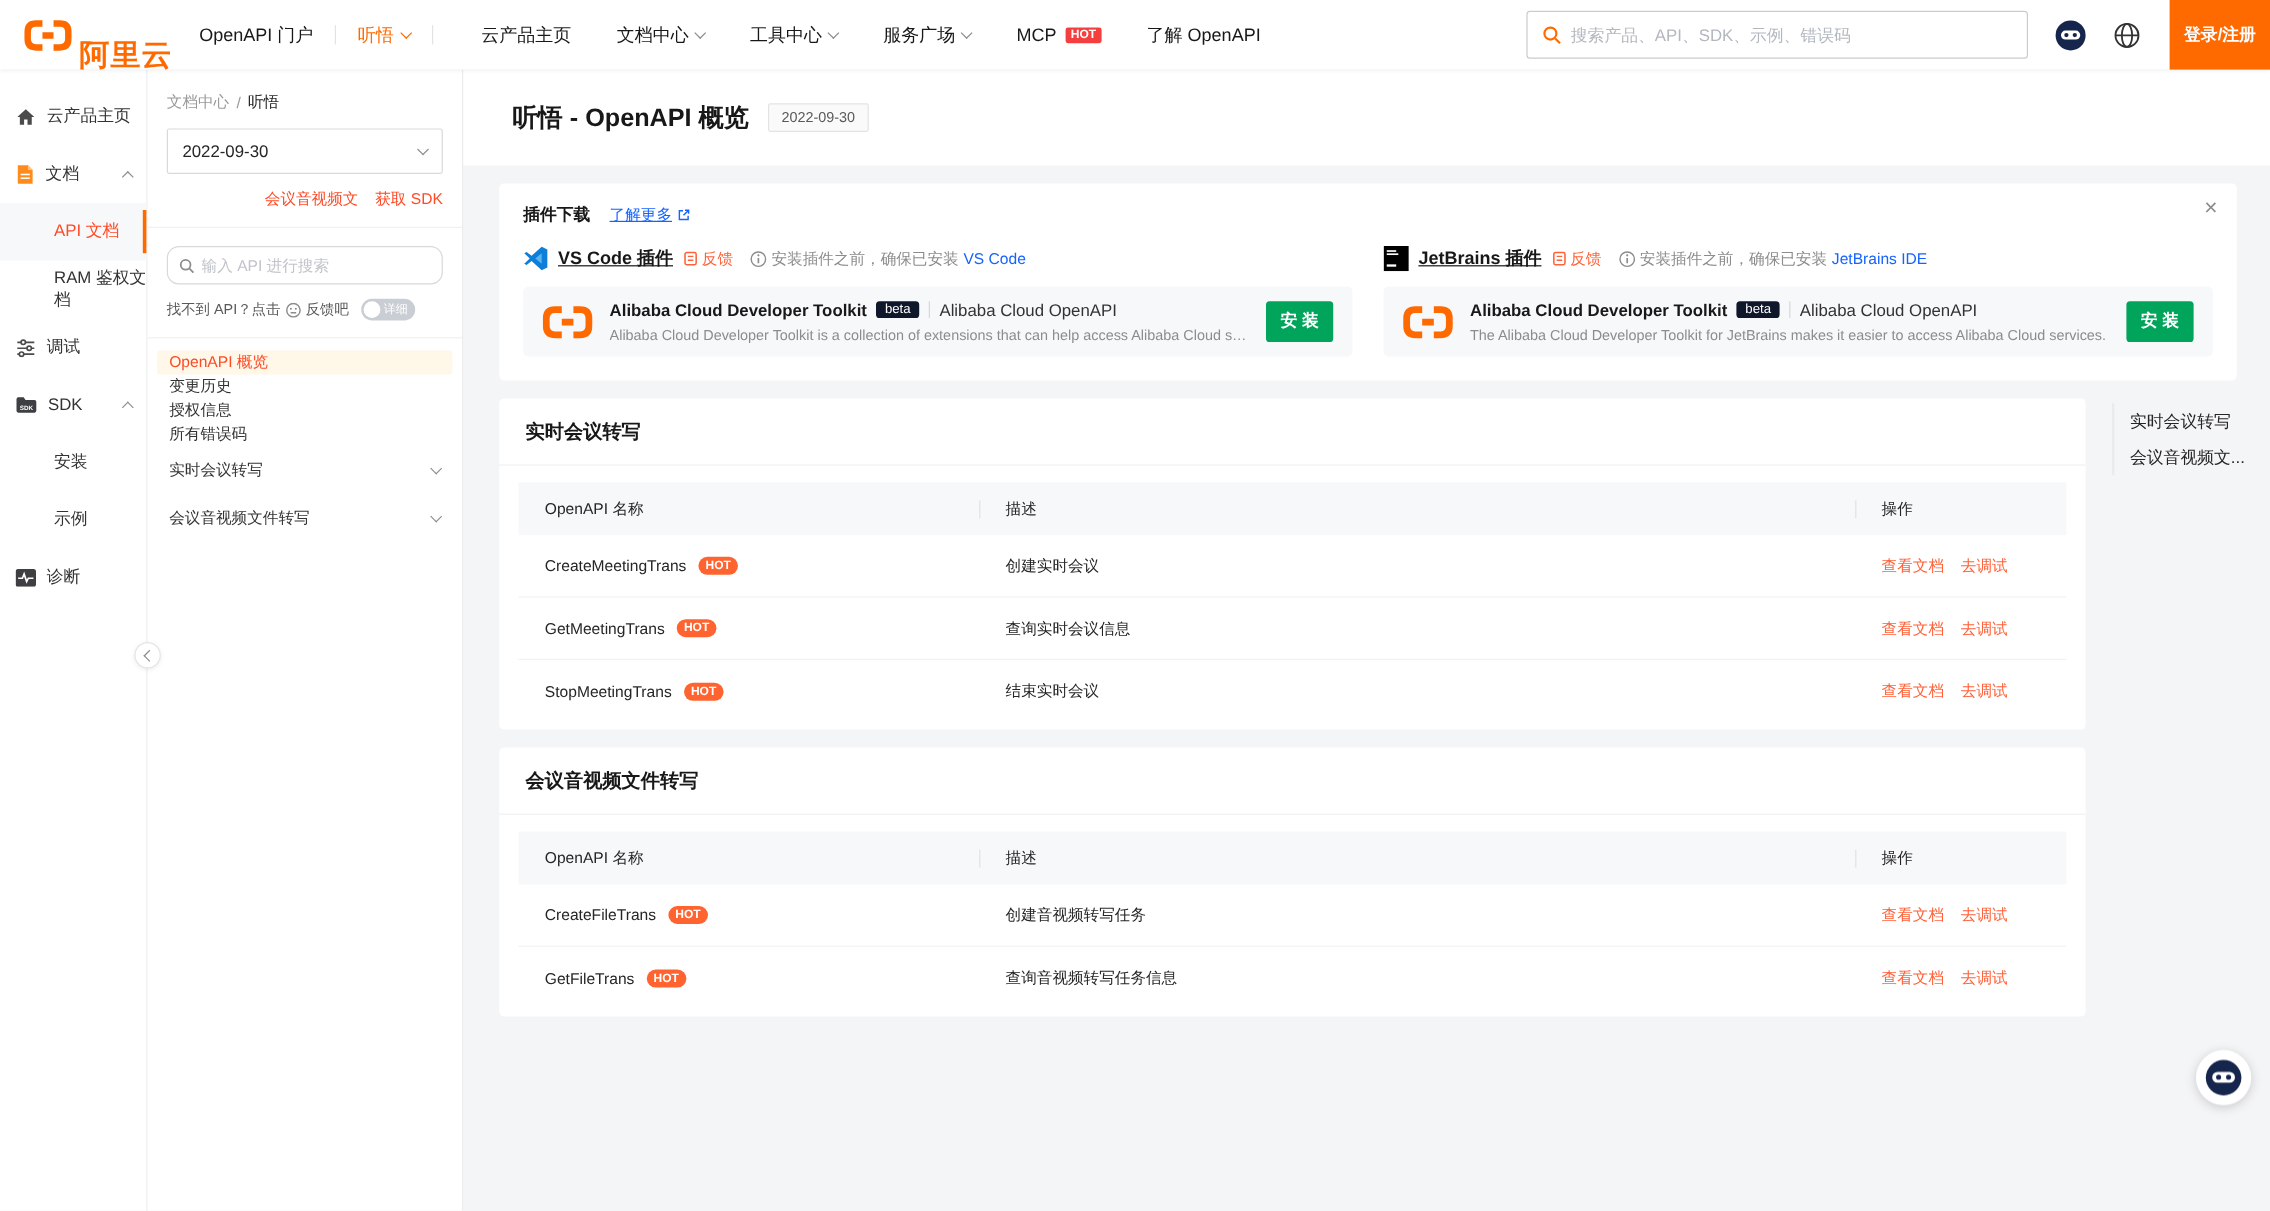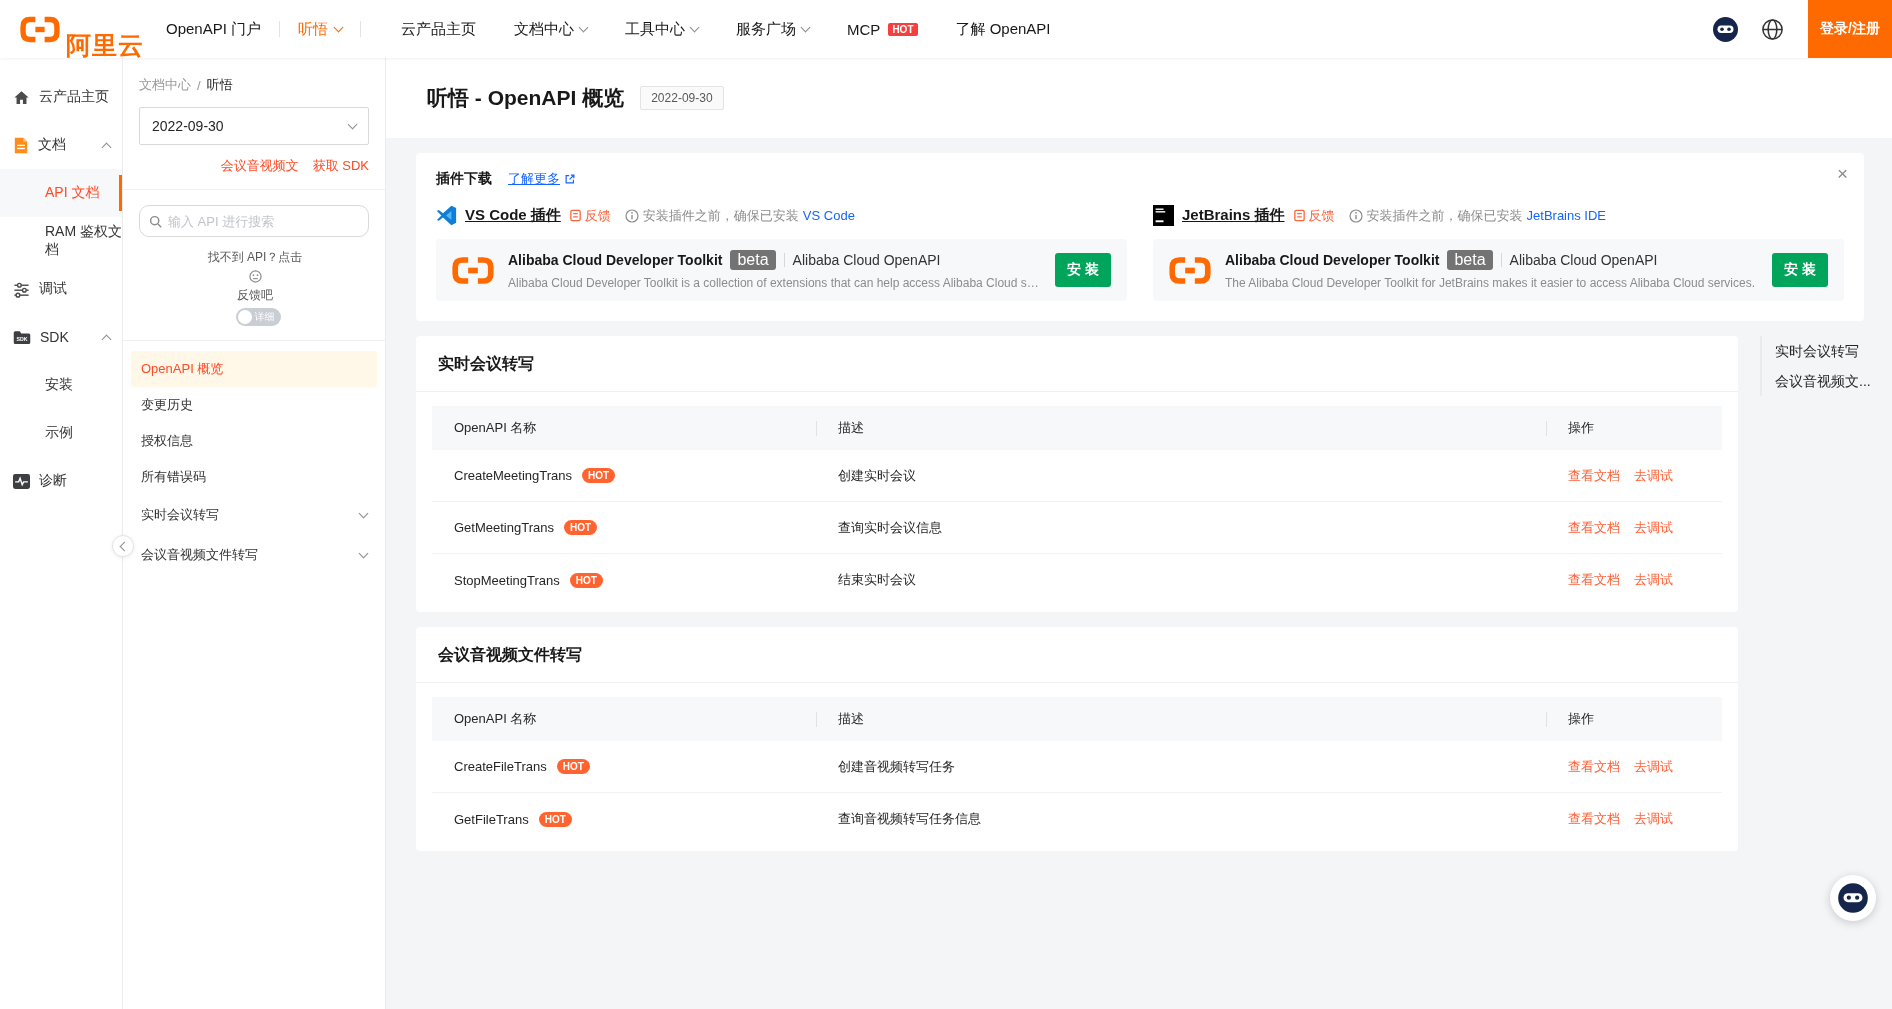--- a/index.html
+++ b/index.html
@@ -58,27 +58,27 @@
   .meta-links { display:flex; justify-content:flex-end; gap:14px; font-size:13px;
     color:#ff4a26; margin:12px 16px 14px; }
   .meta-links span { cursor:pointer; }
   .hline { border-top:1px solid #f0f0f0; }
   .api-search { margin:15px 16px 0; height:32px; border:1px solid #d9d9d9; border-radius:10px;
     display:flex; align-items:center; gap:6px; padding:0 9px; }
   .api-search input { border:none; outline:none; flex:1; font-size:13px; color:#333;
     font-family:inherit; }
   .api-search input::placeholder { color:#c0c4cb; }
   .fb-row { margin:12px 14px 14px 16px; font-size:12px; color:#595959; display:flex;
-    align-items:center; gap:4px; white-space:nowrap;flex-direction:column; }
+    align-items:center; gap:4px; white-space:nowrap; }
   .toggle { width:45px; height:18px; background:#c9cdd4; border-radius:10px; margin-left:6px;
     display:flex; align-items:center; cursor:pointer; flex-shrink:0; }
   .knob { width:14px; height:14px; background:#fff; border-radius:50%; margin-left:2px; }
   .toggle-label { color:#fff; font-size:10px; margin-left:3px; }
   .menu { padding:10px 8px 0; }
-  .mitem { height:36px; display:flex; align-items:center; padding:0 10px; font-size:13px;
+  .mitem { height:20px; display:flex; align-items:center; padding:0 10px; font-size:13px;
     color:#333; cursor:pointer; border-radius:2px; }
   .mitem.active { background:#fff7e8; color:#ff4a26; }
   .mitem.group { height:40px; }
   .mitem .chev { margin-left:auto; }
 
   
   .content { flex:1; display:flex; flex-direction:column; position:relative; overflow:hidden; }
   .title-bar { height:80px; background:#fff; display:flex; align-items:center; padding-left:41px; }
   .page-title { font-size:21px; font-weight:bold; color:#181818; }
   .ver-badge { margin-left:16px; font-size:12px; color:#595959; background:#fafafa;
@@ -97,21 +97,21 @@
   .phead { display:flex; align-items:center; gap:8px; font-size:15px; }
   .pname { font-weight:bold; color:#181818;text-decoration:underline; }
   .pfeedback { color:#ff6239; font-size:13px; display:flex; align-items:center; gap:3px; cursor:pointer; }
   .pnotice { color:#8c8c8c; font-size:13px; display:flex; align-items:center; gap:4px; margin-left:6px; }
   .pnotice a { color:#1664ff; text-decoration:none; cursor:pointer; }
   .pcard { margin-top:13px; background:#f7f8fa; border-radius:4px; padding:11px 16px;
     display:flex; align-items:center; gap:14px; }
   .pcard-txt { flex:1; min-width:0; }
   .pcard-line1 { display:flex; align-items:center; gap:8px; font-size:14px; }
   .pcard-title { font-weight:bold; color:#181818; white-space:nowrap; }
-  .beta-badge { background:#737373; color:#fff; font-size:16px; padding:1px 7px; border-radius:3px; }
+  .beta-badge { background:#0f172a; color:#fff; font-size:11px; padding:1px 7px; border-radius:3px; }
   .pcard-sub { color:#333; white-space:nowrap; }
   .pcard-div { width:1px; height:14px; background:#d8d8d8; }
   .pcard-desc { font-size:12px; color:#8c8c8c; margin-top:6px; white-space:nowrap;
     overflow:hidden; text-overflow:ellipsis; }
   .install-btn { width:56px; height:34px; background:#00a45a; color:#fff; font-size:14px;
     font-weight:bold; border:none; border-radius:3px; cursor:pointer; flex-shrink:0;
     font-family:inherit; white-space:nowrap; }
 
   
   .section { background:#fff; border-radius:4px; margin-top:15px; width:1322px; }
@@ -188,20 +188,27 @@
       </div>
     <div class="hnav navitem">
         <span>MCP</span>
         <span class="hot-badge">HOT</span>
       </div>
     <div class="hnav navitem">
         <span>了解 OpenAPI</span>
       </div>
   </div>
   <div class="spacer"></div>
+  <div class="search-box">
+    <svg width="16" height="16" viewBox="0 0 16 16">
+      <circle cx="7" cy="7" r="5" fill="none" stroke="#ff6a00" stroke-width="1.8"></circle>
+      <line x1="11" y1="11" x2="15" y2="15" stroke="#ff6a00" stroke-width="1.8"></line>
+    </svg>
+    <input placeholder="搜索产品、API、SDK、示例、错误码" style="">
+  </div>
   <div class="hicon">
     <svg width="27" height="27" viewBox="0 0 27 27">
       <circle cx="13.5" cy="13.5" r="12.5" fill="#16254c"></circle>
       <rect x="5.5" y="9.5" width="16" height="7.5" rx="3.7" fill="#fff"></rect>
       <circle cx="10" cy="13.2" r="1.8" fill="#16254c"></circle>
       <circle cx="17" cy="13.2" r="1.8" fill="#16254c"></circle>
     </svg>
   </div>
   <div class="hicon">
     <svg width="23" height="23" viewBox="0 0 24 24">

